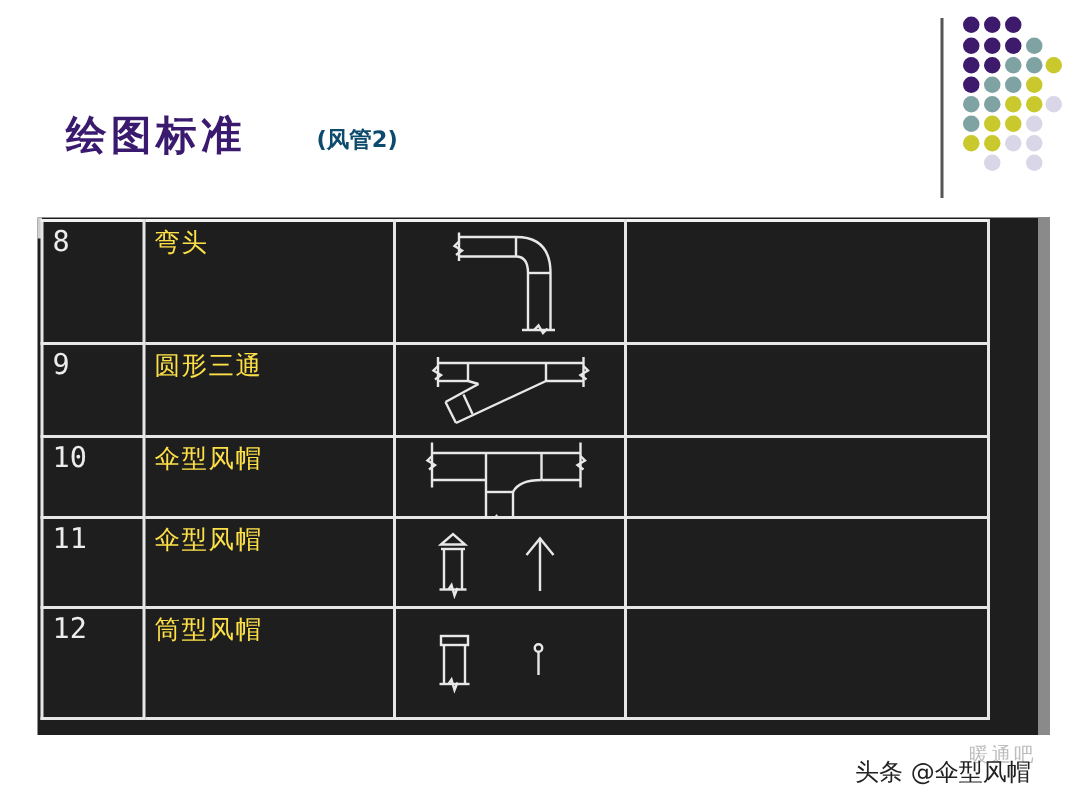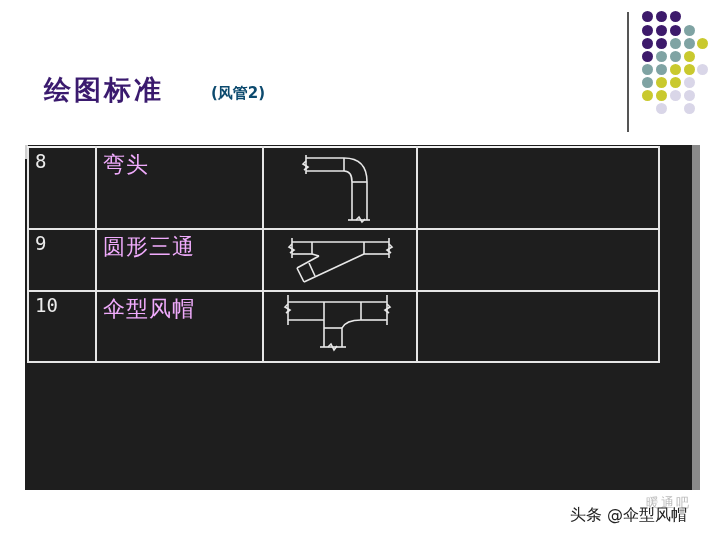--- a/index.html
+++ b/index.html
@@ -46,22 +46,22 @@
   .col-num { width: 68px; }
   .col-name { width: 167px; }
   .col-sym { width: 154px; }
   .col-blank { width: 242px; }
 
   .num-text {
     font-family: "DejaVu Sans Mono", monospace; font-size: 19px; padding: 2px 0 0 6px;
     display: block; color: #ececec;
   }
   .name-text {
-    font-family: Liberation Sans, sans-serif; font-size: 22px; padding: 2px 0 0 6px;
-    display: block; color: #f0abfc; letter-spacing: 1px;
+    font-family: Liberation Sans, sans-serif; font-size: 17px; padding: 2px 0 0 6px;
+    display: block; color: #fde047; letter-spacing: 1px;
   }
   .sym-cell { position: relative; }
   .sym-cell svg { position: absolute; left: 0; top: 0; }
 
   .watermark {
     position: absolute; left: 570px; top: 505px;
     font-size: 16px; color: #222; font-family: "DejaVu Sans", sans-serif;
   }
   .watermark-logo {
     position: absolute; left: 646px; top: 494px;
@@ -169,21 +169,21 @@
           <path d="M125 14 L128 17 L123 20 L127 23"></path>
           <line x1="100" y1="24" x2="40" y2="52"></line>
           <line x1="55" y1="26" x2="33" y2="38"></line>
           <line x1="33" y1="38" x2="40" y2="52"></line>
           <line x1="45" y1="33" x2="51" y2="46"></line>
         </svg>
       </td>
       <td></td>
     </tr>
 
-    <tr style="height:71px">
+    <tr style="height:54px">
       <td>
           <span class="num-text">10</span>
         </td>
       <td>
           <span class="name-text">伞型风帽</span>
         </td>
       <td class="sym-cell">
         <svg width="152" height="60" fill="none" stroke="#e8e8e8" stroke-width="1.6">
           <line x1="24" y1="3" x2="24" y2="33"></line>
           <path d="M24 12 L21 15 L26 18 L22 21"></path>
@@ -198,18 +198,59 @@
           <path d="M97 28 Q82 28 78 36"></path>
           <line x1="78" y1="36" x2="78" y2="55"></line>
           <line x1="60" y1="36" x2="78" y2="36"></line>
           <line x1="56" y1="55" x2="82" y2="55"></line>
           <path d="M64 55 L67 52 L70 58 L73 54"></path>
         </svg>
       </td>
       <td></td>
     </tr>
 
-
+    <tr style="height:60px">
+      <td>
+          <span class="num-text">11</span>
+        </td>
+      <td>
+          <span class="name-text">伞型风帽</span>
+        </td>
+      <td class="sym-cell">
+        <svg width="152" height="58" fill="none" stroke="#e8e8e8" stroke-width="1.6">
+          <path d="M30 17 L38 10 L46 17 Z"></path>
+          <line x1="30" y1="20" x2="46" y2="20"></line>
+          <line x1="32" y1="20" x2="32" y2="47"></line>
+          <line x1="44" y1="20" x2="44" y2="47"></line>
+          <line x1="29" y1="47" x2="47" y2="47"></line>
+          <path d="M35 47 L37 44 L39 51 L41 46"></path>
+          <line x1="96" y1="13" x2="96" y2="48"></line>
+          <path d="M87 24 L96 13 L105 24"></path>
+        </svg>
+      </td>
+      <td></td>
+    </tr>
+
+    <tr style="height:74px">
+      <td>
+          <span class="num-text">12</span>
+        </td>
+      <td>
+          <span class="name-text">筒型风帽</span>
+        </td>
+      <td class="sym-cell">
+        <svg width="152" height="72" fill="none" stroke="#e8e8e8" stroke-width="1.6">
+          <rect x="30" y="18" width="18" height="6"></rect>
+          <line x1="32" y1="24" x2="32" y2="50"></line>
+          <line x1="46" y1="24" x2="46" y2="50"></line>
+          <line x1="29" y1="50" x2="49" y2="50"></line>
+          <path d="M35 50 L37 47 L39 54 L41 49"></path>
+          <circle cx="95" cy="26" r="2.5"></circle>
+          <line x1="95" y1="28.5" x2="95" y2="44"></line>
+        </svg>
+      </td>
+      <td></td>
+    </tr>
   </tbody>
 </table>
 
 <div class="watermark-logo">暖通吧</div>
 <div class="watermark">头条 @伞型风帽</div>
 
 </body></html>

